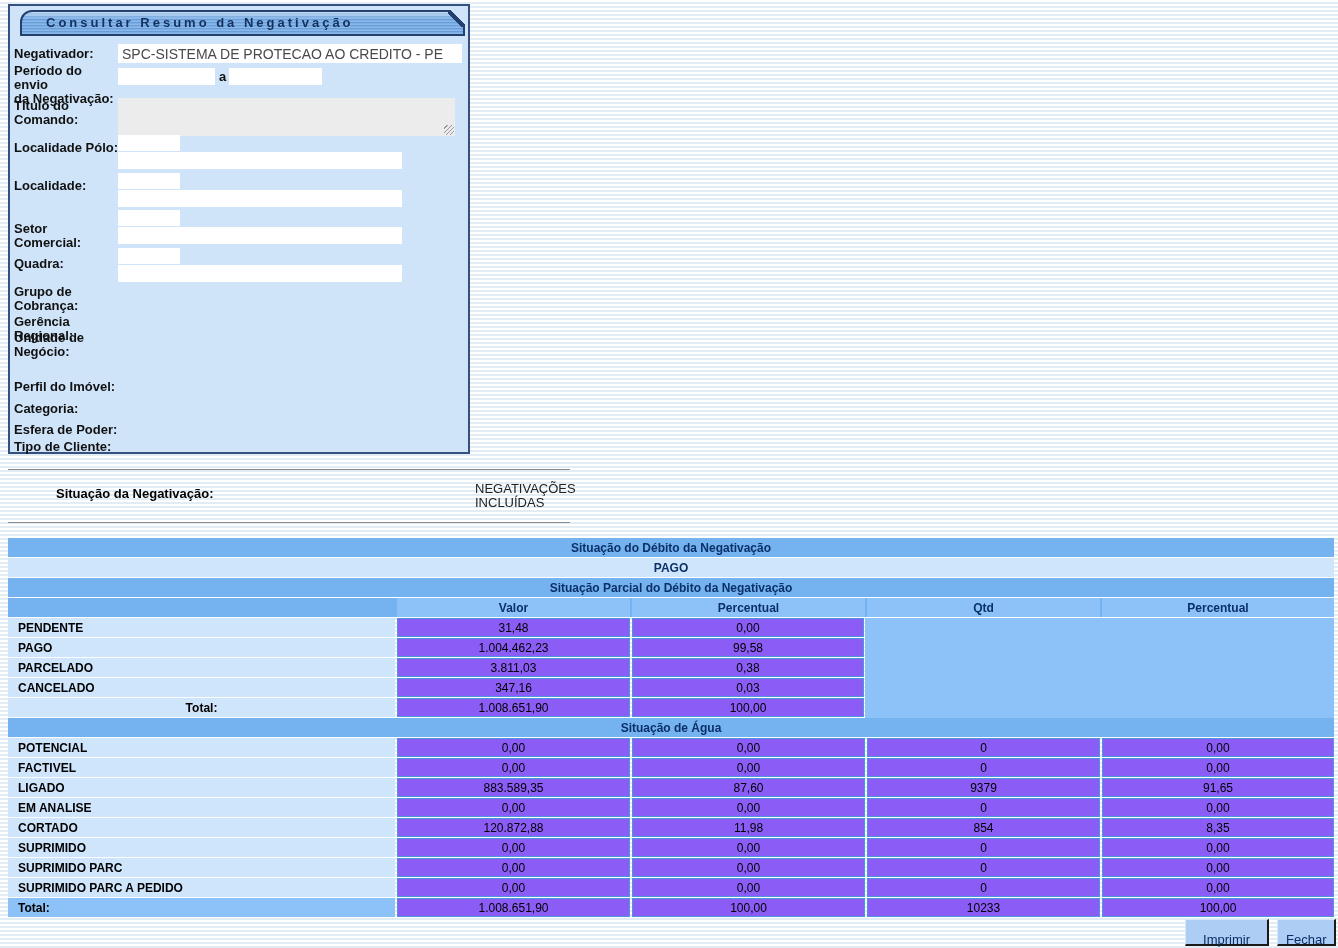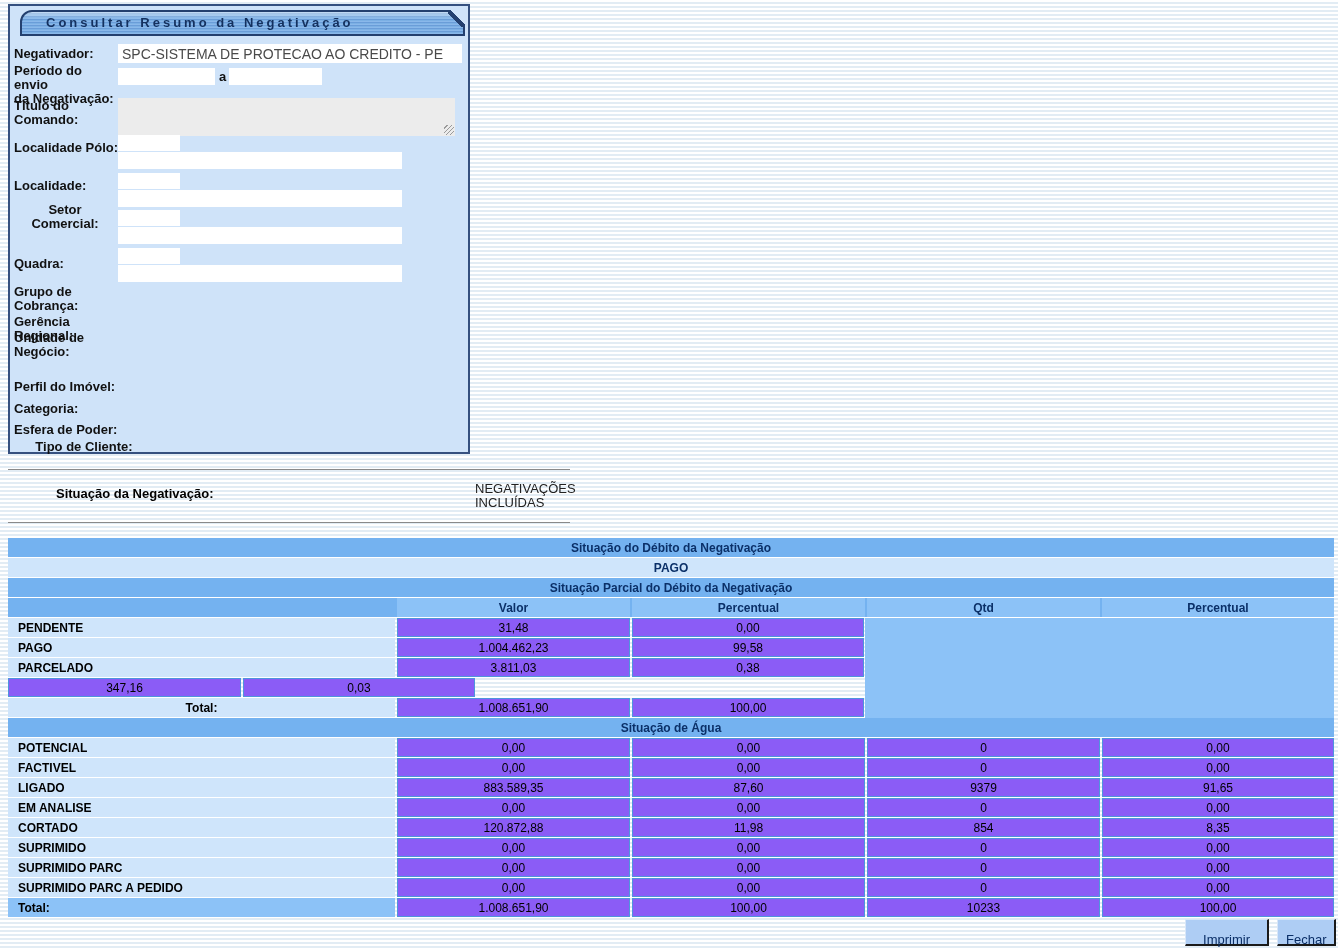--- a/index.html
+++ b/index.html
@@ -116,21 +116,21 @@
   <div class="grip" style="left:434px; top:119px;"></div>
 
   <div class="flabel" style="left:4px; top:135px; width:110px;">Localidade Pólo:</div>
   <input class="ginput" style="left: 108px; top: 129px; width: 62px; height: 16px;" value="">
   <input class="ginput" style="left: 108px; top: 146px; width: 284px; height: 17px;" value="">
 
   <div class="flabel" style="left:4px; top:173px;">Localidade:</div>
   <input class="ginput" style="left: 108px; top: 167px; width: 62px; height: 16px;" value="">
   <input class="ginput" style="left: 108px; top: 184px; width: 284px; height: 17px;" value="">
 
-  <div class="flabel" style="left:4px; top:197px;text-align:center;">
+  <div class="flabel" style="left:4px; top:216px;">
     <span>Setor</span><br>
     <span>Comercial:</span>
   </div>
   <input class="ginput" style="left: 108px; top: 204px; width: 62px; height: 16px;" value="">
   <input class="ginput" style="left: 108px; top: 221px; width: 284px; height: 17px;" value="">
 
   <div class="flabel" style="left:4px; top:251px;">Quadra:</div>
   <input class="ginput" style="left: 108px; top: 242px; width: 62px; height: 16px;" value="">
   <input class="ginput" style="left: 108px; top: 259px; width: 284px; height: 17px;" value="">
 
@@ -142,21 +142,21 @@
     <span>Gerência</span><br>
     <span>Regional:</span>
   </div>
   <div class="flabel" style="left:4px; top:325px;">
     <span>Unidade de</span><br>
     <span>Negócio:</span>
   </div>
   <div class="flabel" style="left:4px; top:374px; width:140px;">Perfil do Imóvel:</div>
   <div class="flabel" style="left:4px; top:396px; width:140px;">Categoria:</div>
   <div class="flabel" style="left:4px; top:417px; width:140px;">Esfera de Poder:</div>
-  <div class="flabel" style="left:4px; top:434px; width:140px;text-align:center;">Tipo de Cliente:</div>
+  <div class="flabel" style="left:4px; top:434px; width:140px;">Tipo de Cliente:</div>
 </div>
 
 <div class="hline" style="top:469px;"></div>
 <div class="sit-label">Situação da Negativação:</div>
 <div class="sit-value">NEGATIVAÇÕES INCLUÍDAS</div>
 <div class="hline" style="top:522px;"></div>
 
 <div class="ntable">
   <div class="blue-fill"></div>
 
@@ -182,20 +182,21 @@
         <div class="c0 rlabel">PAGO</div>
         <div class="vcell">1.004.462,23</div>
         <div class="vcell">99,58</div>
       </div>
       <div class="trow">
         <div class="c0 rlabel">PARCELADO</div>
         <div class="vcell">3.811,03</div>
         <div class="vcell">0,38</div>
       </div>
       <div class="trow">
+        <div class="c0 rlabel">CANCELADO</div>
         <div class="vcell">347,16</div>
         <div class="vcell">0,03</div>
       </div>
     </div>
 
   <div class="trow">
     <div class="c0 rlabel total-center">Total:</div>
     <div class="vcell">1.008.651,90</div>
     <div class="vcell">100,00</div>
   </div>

